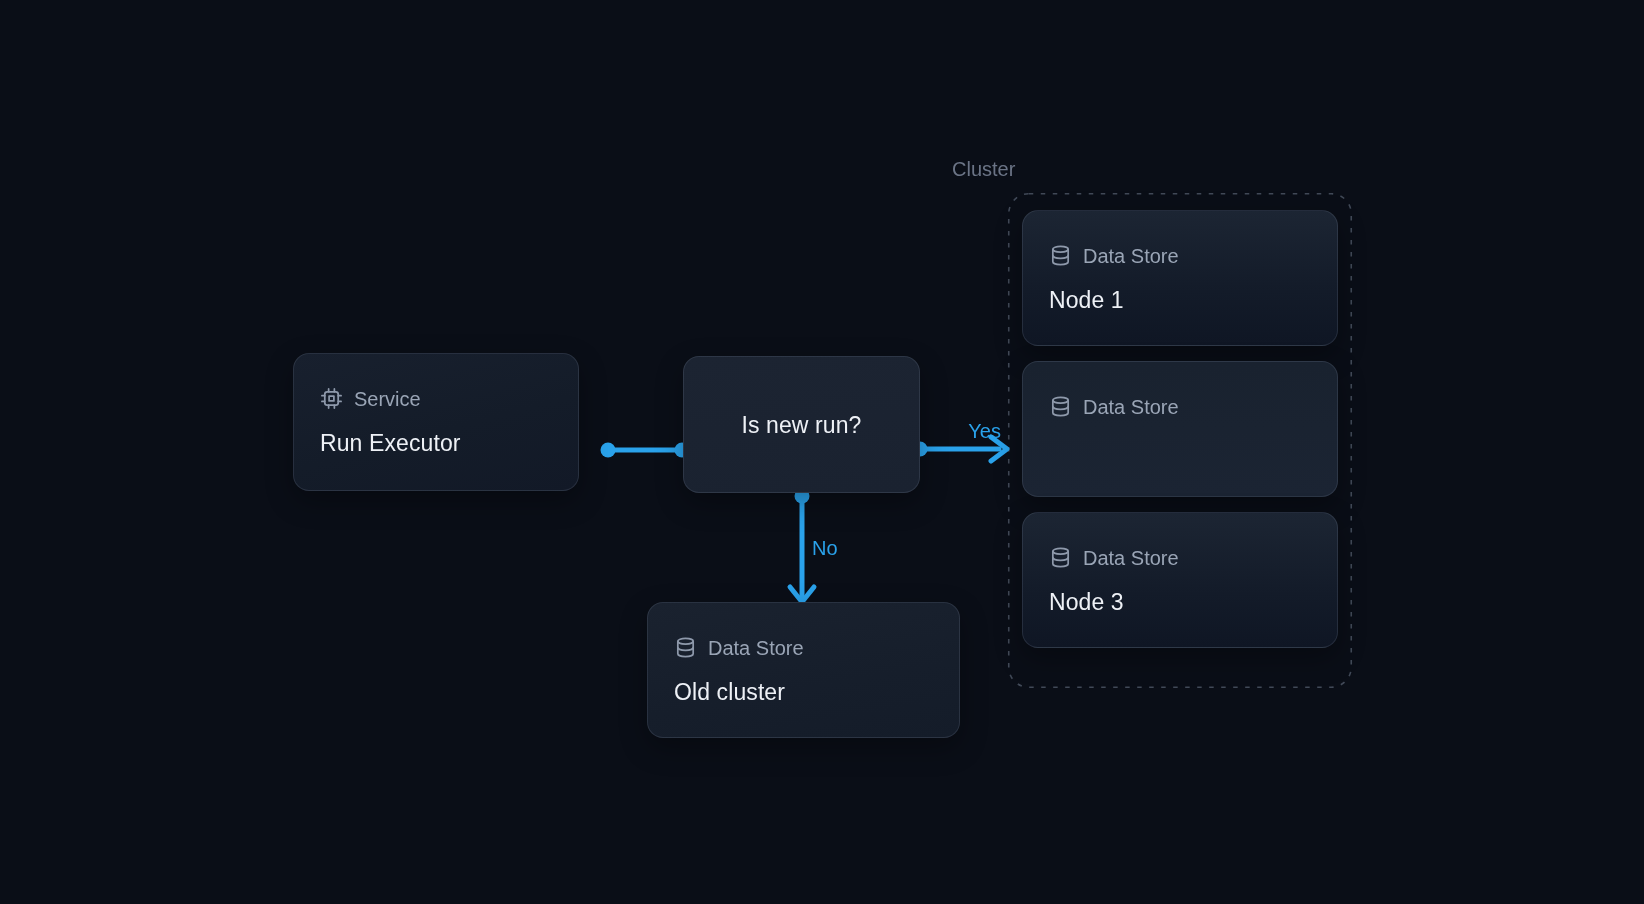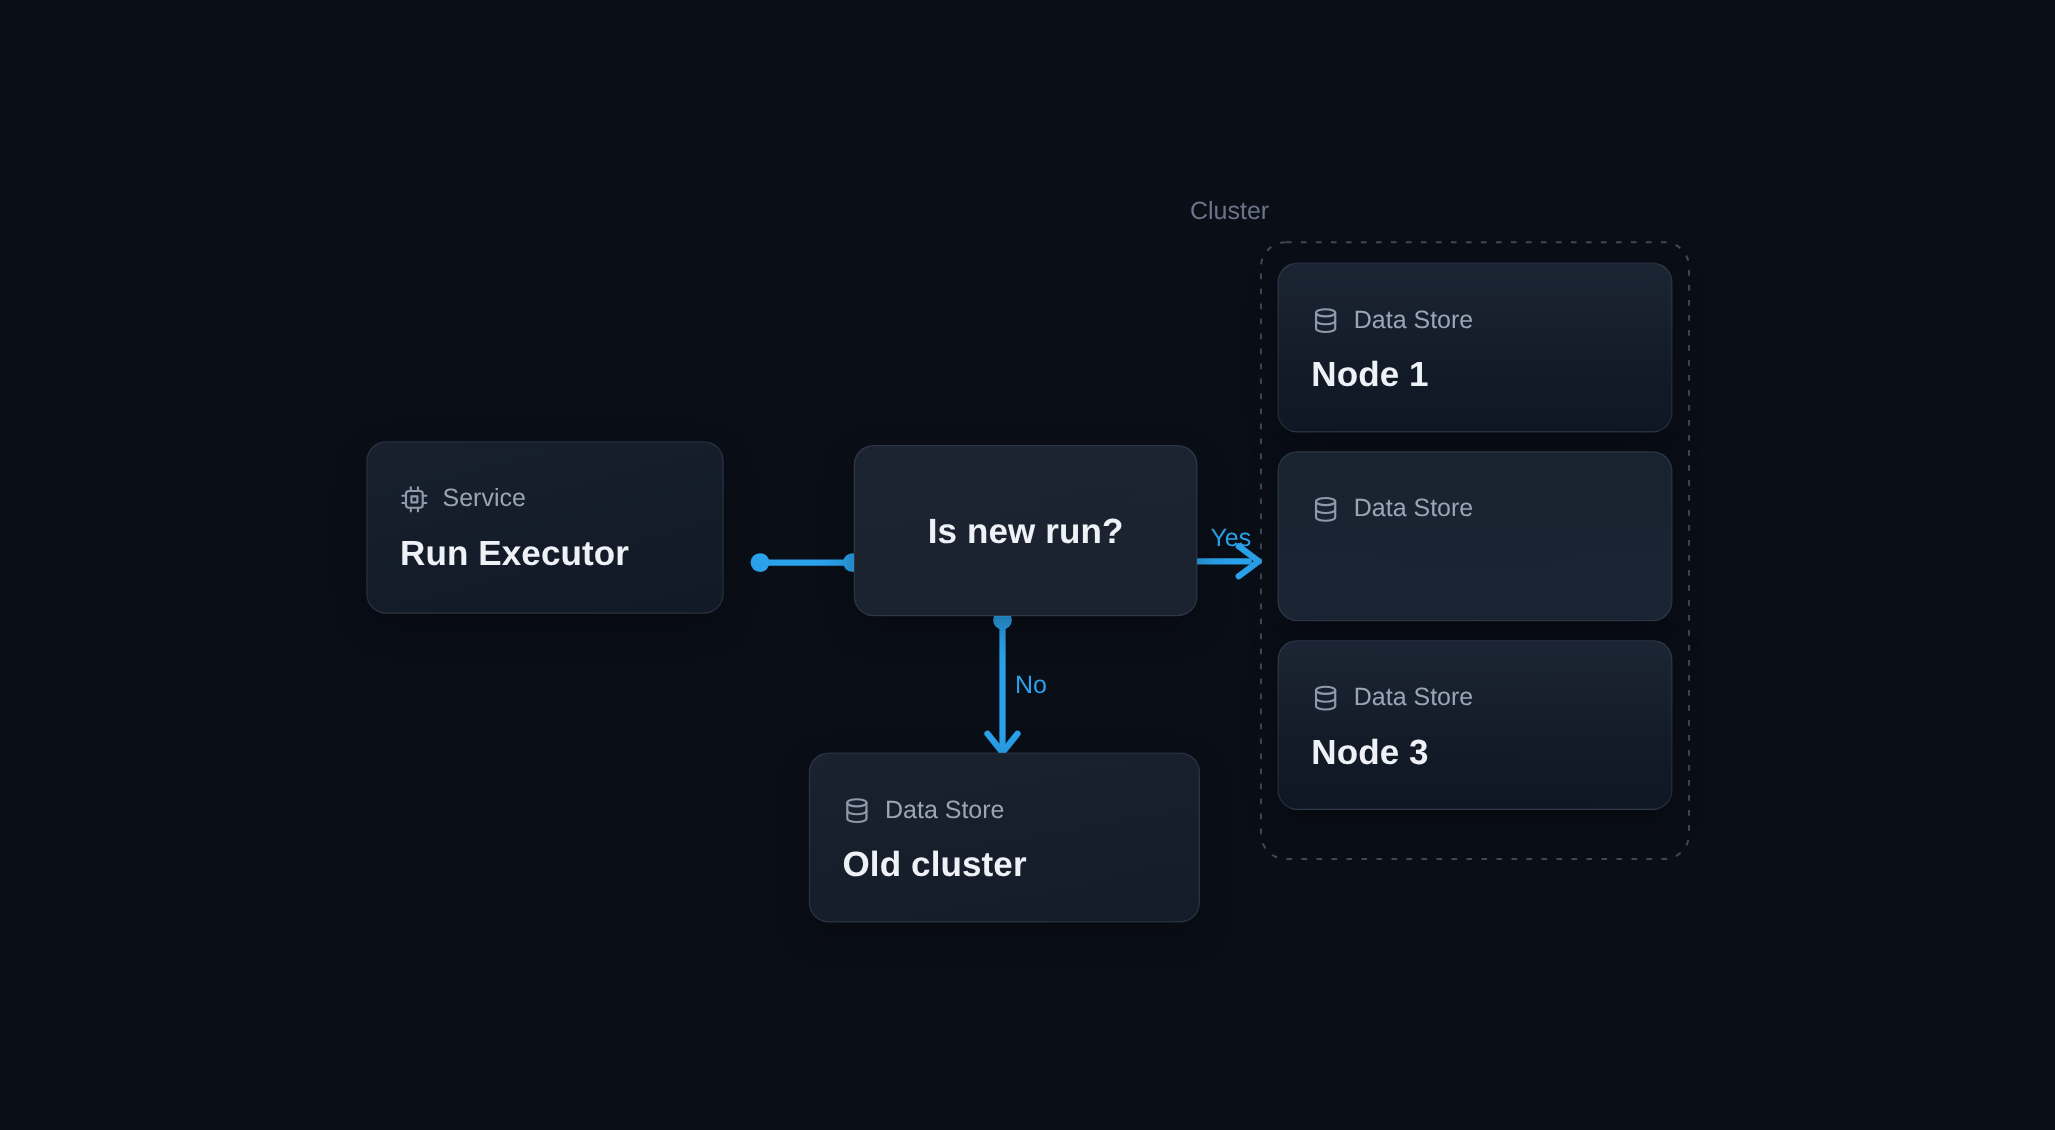--- a/index.html
+++ b/index.html
@@ -33,30 +33,30 @@
   .node--service{background:linear-gradient(165deg,#18202e 0%,#141c29 55%,#121927 100%);}
   .node--decision{
     background:linear-gradient(175deg,#1c2432 0%,#1a2230 100%);
     display:flex;align-items:center;justify-content:center;padding:0;
   }
   .node--oldcluster{background:linear-gradient(170deg,#1a222f 0%,#161e2b 60%,#141c29 100%);}
   .node--grad{background:linear-gradient(180deg,#1c2533 0%,#131b29 60%,#0f1624 100%);}
   .node--flat{background:linear-gradient(180deg,#19222f 0%,#1b2433 100%);}
 
   .type-row{
-    display:flex;align-items:center;gap:11px;
+    display:flex;gap:11px;
     color:var(--label-text);
     font-size:20px;line-height:24px;
   }
   .type-row .icon{display:inline-flex;width:23px;height:23px;flex:none;}
   .type-row .icon svg{width:23px;height:23px;stroke:#8e99ab;}
   .node-title{
     margin-top:14px;
     color:var(--title-text);
-    font-size:28px;line-height:36px;font-weight:700;
+    font-size:23px;line-height:36px;font-weight:400;
     letter-spacing:0.1px;
     white-space:nowrap;
   }
   .node--decision .node-title{margin-top:0;}
 
   .cluster-label{
     position:absolute;left:952px;top:157px;
     color:var(--cluster-label);
     font-size:20px;line-height:24px;
   }
@@ -120,21 +120,21 @@
             <line x1="2" y1="15" x2="5" y2="15"></line>
           <line x1="19" y1="9" x2="22" y2="9"></line>
             <line x1="19" y1="15" x2="22" y2="15"></line>
         </svg>
       </span>
       <span>Service</span>
     </div>
     <div class="node-title">Run Executor</div>
   </div>
 
-  <div class="node node--decision" style="left:683px;top:356px;width:275px;height:137px;">
+  <div class="node node--decision" style="left:683px;top:356px;width:237px;height:137px;">
     <div class="node-title">Is new run?</div>
   </div>
 
   <div class="node node--oldcluster" style="left:647px;top:602px;width:313px;height:136px;">
     <div class="type-row">
       <span class="icon">
         <svg viewBox="0 0 24 24" fill="none" stroke-width="1.8" stroke-linecap="round" stroke-linejoin="round">
           <ellipse cx="12" cy="5.5" rx="8" ry="3"></ellipse>
           <path d="M4 5.5v13c0 1.66 3.58 3 8 3s8-1.34 8-3v-13"></path>
           <path d="M4 12c0 1.66 3.58 3 8 3s8-1.34 8-3"></path>

